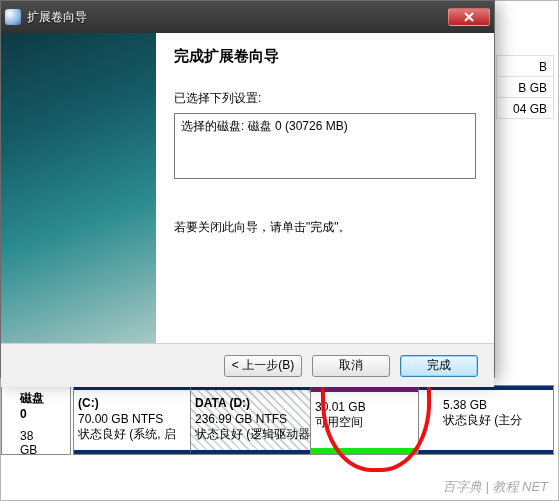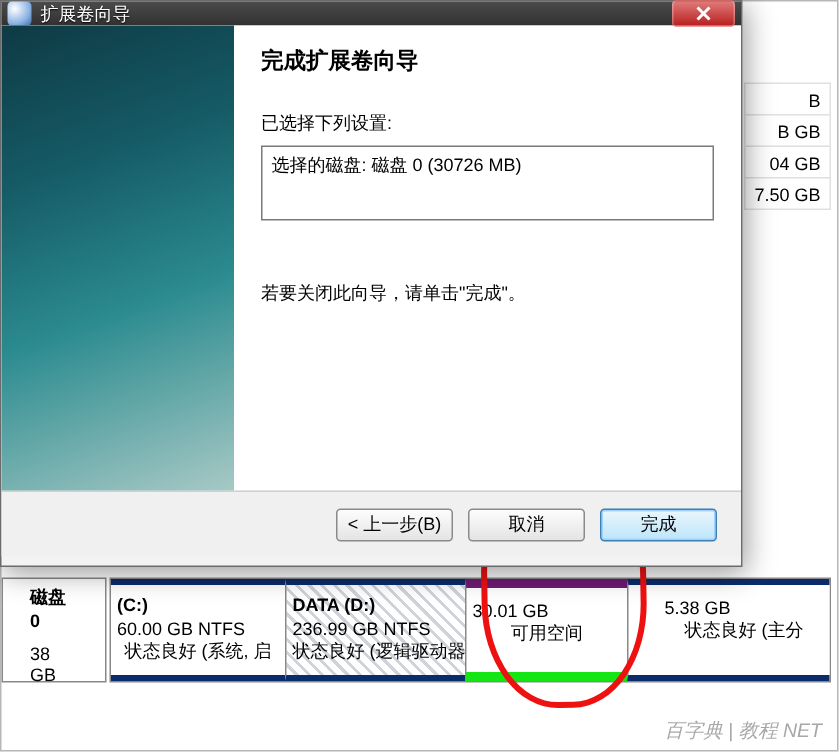--- a/index.html
+++ b/index.html
@@ -11,72 +11,71 @@
 .bg-right-list div { height: 22px; line-height: 22px; text-align: right; padding-right: 6px; background: #fff; border: 1px solid #e0e0e0; margin-bottom: -1px; }
 
 .disk-area { position: absolute; left: 0; right: 4px; top: 384px; }
 .disk-label { float: left; width: 70px; height: 70px; padding: 4px 18px; background: #fff; border: 1px solid #888; }
 .disk-label .lb1 { font-weight: bold; margin-bottom: 8px; }
 .partitions { margin-left: 72px; height: 70px; display: flex; border: 1px solid #888; }
 .part { border-left: 1px solid #888; padding: 6px 4px; background: #fff; overflow: hidden; position: relative; }
 .part:first-child { border-left: none; }
 .part .title { font-weight: bold; margin-bottom: 2px; white-space: nowrap; }
 .part .size { white-space: nowrap; }
-.part .status { white-space: nowrap; text-align: center; }
+.part .status { white-space: nowrap; }
 .part.c { width: 116px; border-top: 4px solid #0a2c6a; border-bottom: 4px solid #0a2c6a; }
 .part.d { width: 120px; border-top: 4px solid #0a2c6a; border-bottom: 4px solid #0a2c6a;
   background: repeating-linear-gradient(45deg,#fff 0,#fff 4px,#cfd3da 4px,#cfd3da 6px); }
 .part.free { width: 108px; border-top: 6px solid #701a75; border-bottom: 6px solid #14e614; background: #fff; }
 .part.last { flex: 1; border-top: 4px solid #0a2c6a; border-bottom: 4px solid #0a2c6a; padding-left: 24px; }
 .watermark { position: absolute; right: 10px; bottom: 4px; color: rgba(80,80,80,.5); font-size: 13px; font-style: italic; }
 
 
 .red-circle { position: absolute; top: 322px; left: 321px; width: 110px; height: 150px; border: 4px solid #e11; border-radius: 40px 40px 50px 50px / 60px 60px 70px 70px; transform: rotate(-1deg); pointer-events: none; }
 
 
 .dialog { position: absolute; top: 0; left: 0; width: 495px; height: 378px; background: #f3f3f3; border: 1px solid #6b6b6b; box-shadow: 2px 4px 18px rgba(0,0,0,.4); }
-.titlebar { height: 16px; background: linear-gradient(#4b4b4b,#313131); display: flex; align-items: center; padding: 0 4px; }
+.titlebar { height: 32px; background: linear-gradient(#4b4b4b,#313131); display: flex; align-items: center; padding: 0 4px; }
 .titlebar .icon { width: 16px; height: 16px; margin-right: 6px; background: radial-gradient(circle at 30% 30%, #fff, #8fb6e5 60%, #3f6fae); border-radius: 3px; }
 .titlebar .ttl { color: #fff; flex: 1; text-shadow: 0 1px 1px #000; }
 .titlebar .winbtn { width: 42px; height: 18px; margin-left: 2px; display: flex; align-items: center; justify-content: center; border: 1px solid rgba(255,255,255,.3); border-radius: 3px; color: #fff; }
 .titlebar .close { background: linear-gradient(#e07a7a,#b92020); }
 
 .dlg-body { display: flex; height: 310px; background: #fff; }
 .side-img { width: 155px; background: linear-gradient(160deg,#0e3a44 0%, #155b66 30%, #2b8b8f 60%, #a7c9c5 100%); }
 .content { flex: 1; padding: 14px 18px 12px 18px; border-radius: 30px; }
 .content h1 { font-size: 15px; font-weight: bold; margin-bottom: 24px; }
 .content .lbl { margin-bottom: 6px; }
-.content .box { width: 302px; height: 50px; border: 1px solid #7a7a7a; background: #fff; padding: 4px 6px; }
+.content .box { width: 302px; height: 66px; border: 1px solid #7a7a7a; background: #fff; padding: 4px 6px; }
 .content .hint { margin-top: 40px; }
 
 .dlg-buttons { height: 44px; border-top: 1px solid #d0d0d0; background: #f0f0f0; display: flex; align-items: center; justify-content: flex-end; padding-right: 16px; gap: 10px; }
 .btn { min-width: 78px; height: 22px; background: linear-gradient(#fdfdfd,#e4e4e4); border: 1px solid #8a8a8a; border-radius: 3px; cursor: pointer; }
 .btn.default { border: 1px solid #3c7fb1; box-shadow: 0 0 0 1px #a3d1ff inset; background: linear-gradient(#eaf6fd,#bde5fa); }
 
 </style>
 </head>
 <body>
 
 <div class="bgwin">
   <div class="bg-right-list">
     <div>B</div>
     <div>B GB</div>
     <div>04 GB</div>
-    <div>7.50 GB</div>
   </div>
 
   <div class="disk-area">
     <div class="disk-label">
       <div class="lb1">磁盘 0</div>
       <div>38 GB</div>
     </div>
     <div class="partitions">
       <div class="part c">
         <div class="title">(C:)</div>
-        <div class="size">60.00 GB NTFS</div>
+        <div class="size">70.00 GB NTFS</div>
         <div class="status">状态良好 (系统, 启</div>
       </div>
       <div class="part d">
         <div class="title">DATA  (D:)</div>
         <div class="size">236.99 GB NTFS</div>
         <div class="status">状态良好 (逻辑驱动器</div>
       </div>
       <div class="part free">
         <div class="title"></div>
         <div class="size">30.01 GB</div>

